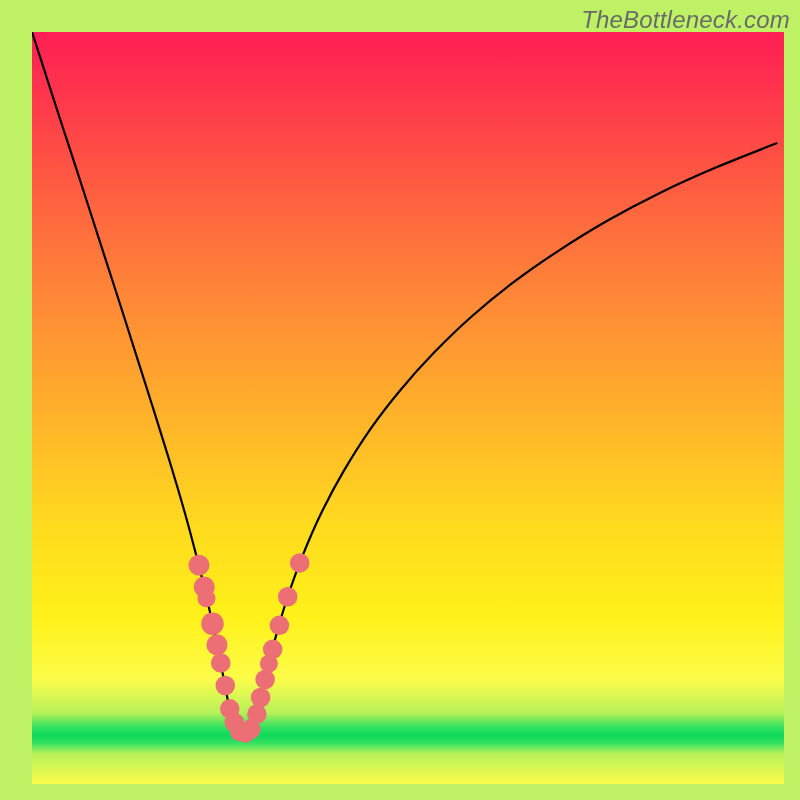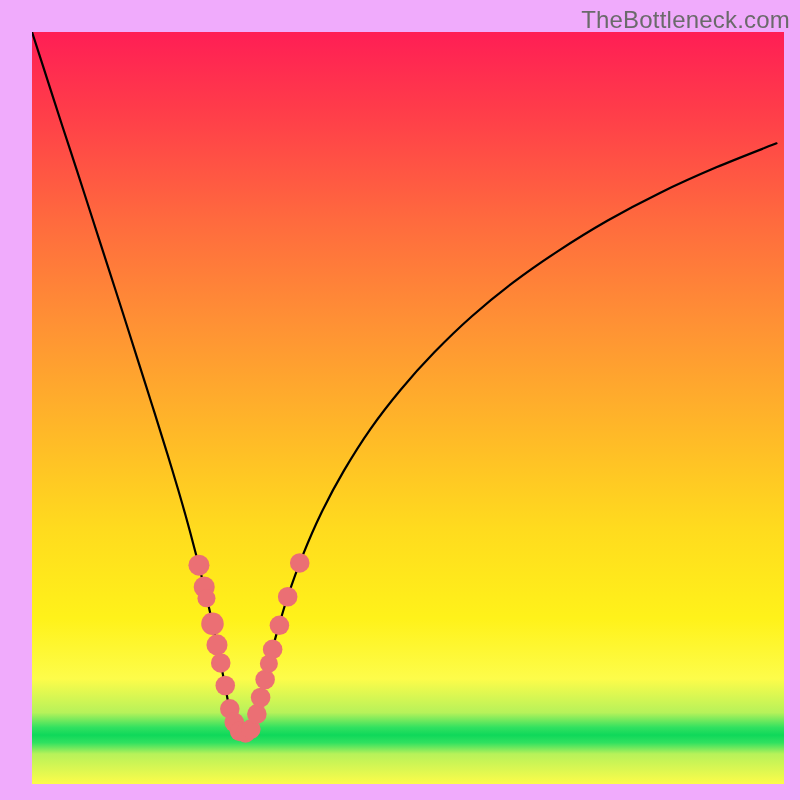--- a/index.html
+++ b/index.html
@@ -8,21 +8,22 @@
     width: 800px;
     height: 800px;
     overflow: hidden;
     background: #000;
     font-family: Arial, Helvetica, sans-serif;
   }
   .frame {
     position: relative;
     width: 800px;
     height: 800px;
-    background: #f0abfc;
+    background: #bef264;
+    font-style: italic;
   }
   .plot-area {
     position: absolute;
     left: 32px;
     top: 32px;
     width: 752px;
     height: 752px;
     
     background: linear-gradient(
       to bottom,

